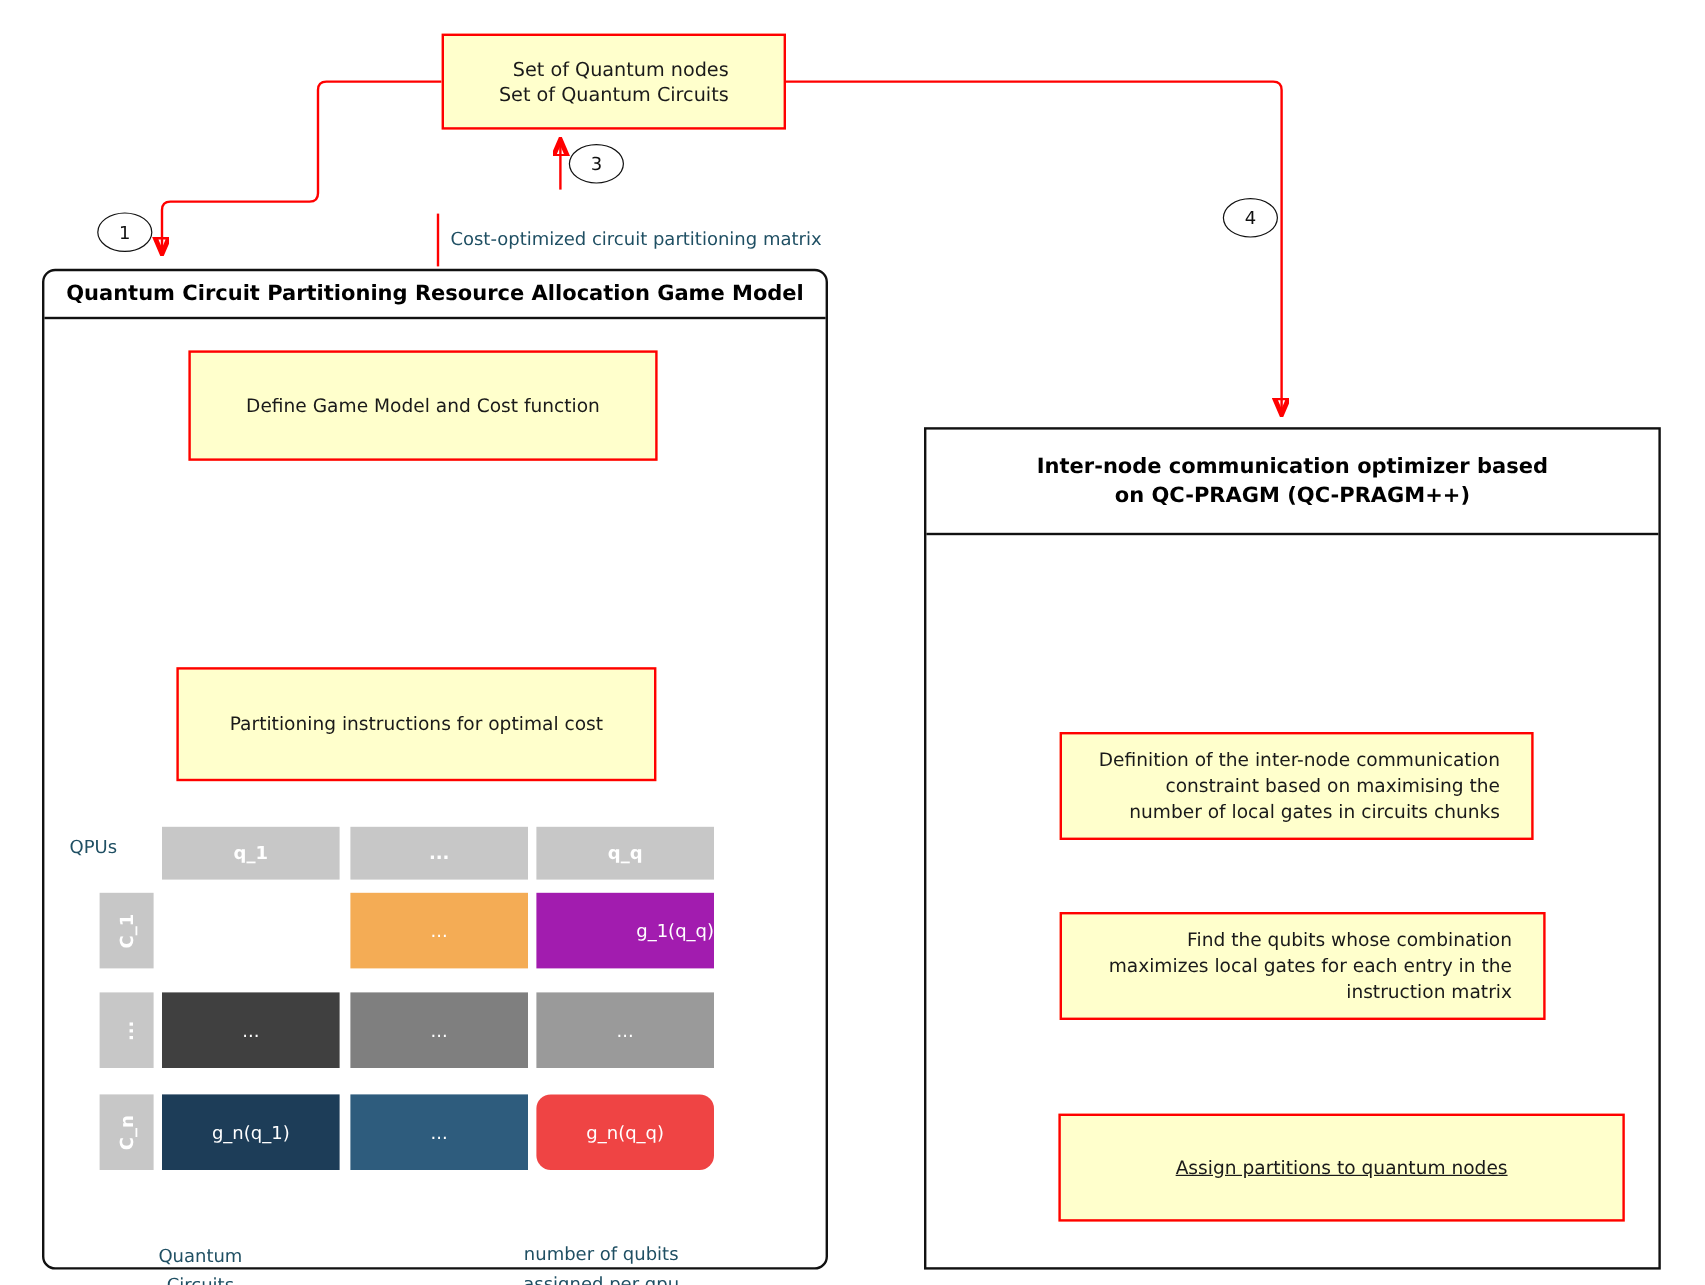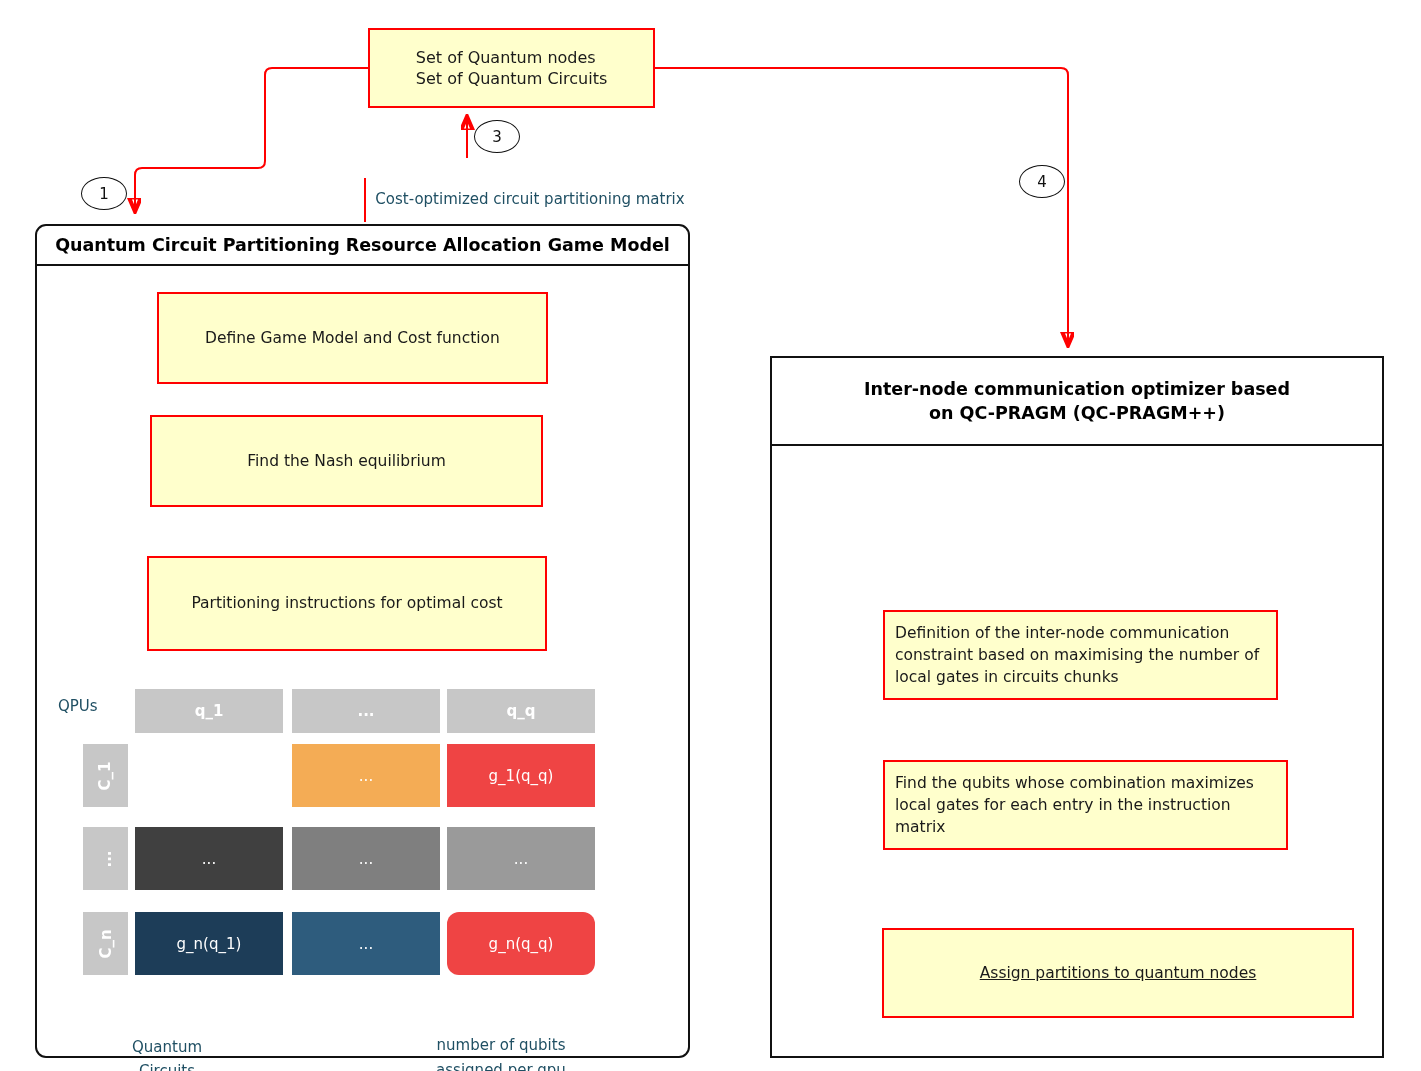--- a/index.html
+++ b/index.html
@@ -5,22 +5,22 @@
   html,body{margin:0;padding:0;background:#ffffff;}
   .canvas{
     position:relative;width:1421px;height:1071px;background:#ffffff;overflow:hidden;
     font-family:"DejaVu Sans","Liberation Sans",sans-serif;color:#1a1a1a;
   }
   .connectors{position:absolute;left:0;top:0;width:1421px;height:1071px;pointer-events:none;}
   .connectors path{stroke:#ff0000;stroke-width:2;fill:none;}
 
   .yellow-box{
     position:absolute;background:#ffffcc;border:2px solid #ff0000;
-    display:flex;align-items:center;justify-content:center;text-align:left;
-    font-size:15.5px;line-height:21px;padding:4px 10px;box-sizing:border-box;
+    display:flex;align-items:center;justify-content:center;text-align:right;
+    font-size:15.5px;line-height:21px;padding:4px 26px;box-sizing:border-box;
   }
   .panel{position:absolute;background:#ffffff;border:2px solid #111111;box-sizing:border-box;}
   .panel-title{
     border-bottom:2px solid #111111;display:flex;flex-direction:column;align-items:center;justify-content:center;
     font-weight:bold;text-align:center;color:#000000;
   }
   .left-title{height:38px;font-size:17.5px;}
   .right-title{height:86px;font-size:17.5px;line-height:24px;}
 
   .badge{
@@ -96,42 +96,41 @@
       <span>5</span>
     </div>
 
   <div class="teal center" style="left:330px;top:153px;width:400px;">Cost-optimized circuit partitioning matrix</div>
 
   <div class="panel" style="left:35px;top:224px;width:655px;height:834px;border-radius:11px;">
     <div class="panel-title left-title">Quantum Circuit Partitioning Resource Allocation Game Model</div>
   </div>
 
   <div class="yellow-box" style="left:157px;top:292px;width:391px;height:92px;">Define Game Model and Cost function</div>
-  <div class="yellow-box" style="left:150px;top:415px;width:393px;height:92px;">Find the Nash equilibrium</div>
   <div class="yellow-box" style="left:147px;top:556px;width:400px;height:95px;">Partitioning instructions for optimal cost</div>
 
   <div class="teal" style="left:58px;top:660px;">QPUs</div>
 
   <div class="cell hdr mx-h mx-c1" style="background-color: rgb(199, 199, 199);">
       <span>q_1</span>
     </div>
   <div class="cell hdr mx-h mx-c2" style="background-color: rgb(199, 199, 199);">
       <span>...</span>
     </div>
   <div class="cell hdr mx-h mx-c3" style="background-color: rgb(199, 199, 199);">
       <span>q_q</span>
     </div>
 
   <div class="cell rot mx-r1 mx-lbl" style="background-color: rgb(199, 199, 199);">
       <span>C_1</span>
     </div>
   <div class="cell mx-r1 mx-c2" style="background-color: rgb(244, 172, 85);">
       <span>...</span>
     </div>
-  <div class="cell mx-r1 mx-c3" style="background-color: #ef4444;">
+  <div class="cell mx-r1 mx-c3" style="background-color: #a21caf; justify-content: flex-end;">
       <span>g_1(q_q)</span>
     </div>
 
   <div class="cell rot mx-r2 mx-lbl" style="background-color: rgb(199, 199, 199);">
       <span>...</span>
     </div>
   <div class="cell mx-r2 mx-c1" style="background-color: rgb(64, 64, 64);">
       <span>...</span>
     </div>
   <div class="cell mx-r2 mx-c2" style="background-color: rgb(127, 127, 127);">

